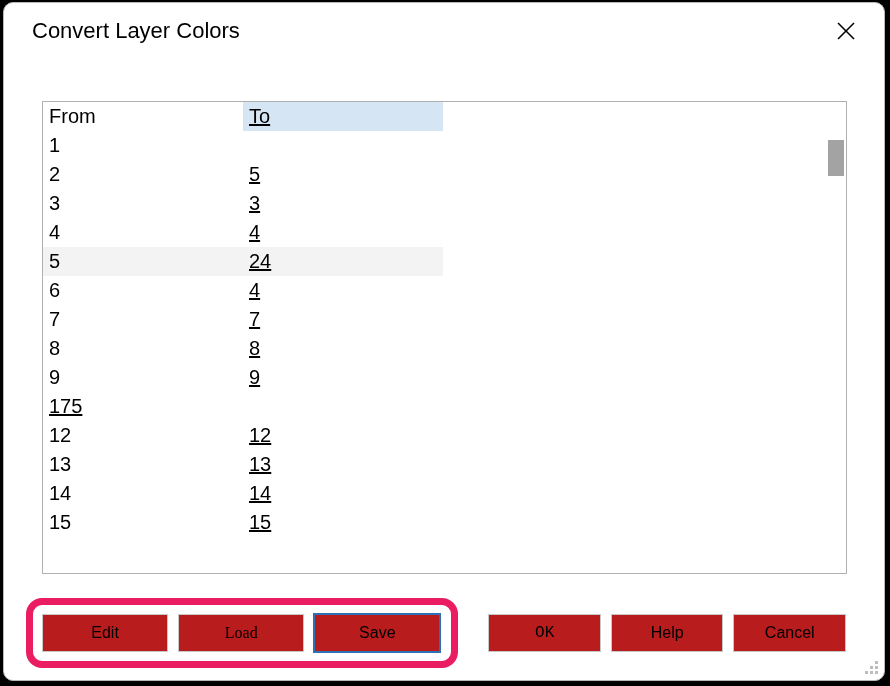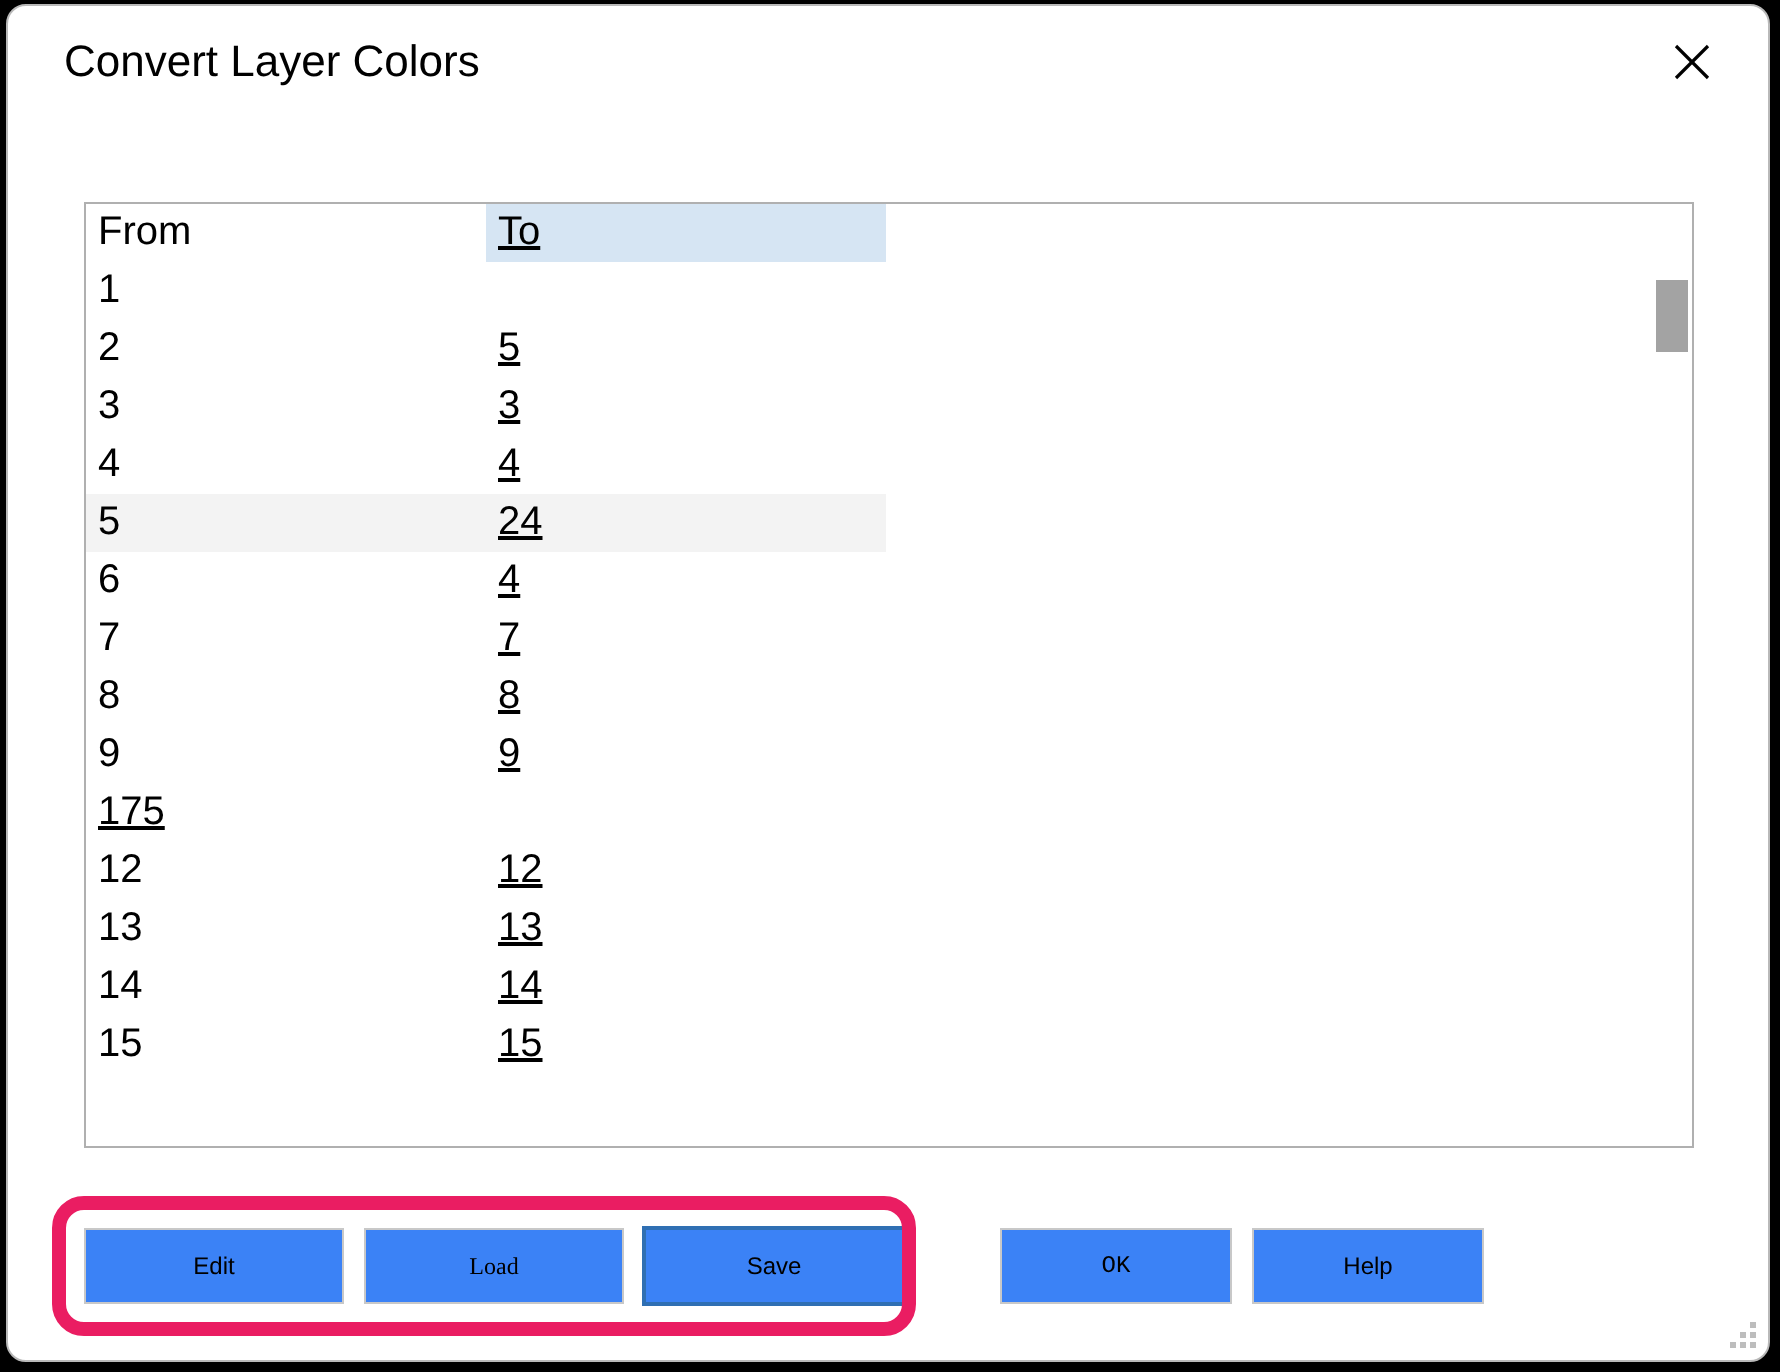--- a/index.html
+++ b/index.html
@@ -93,23 +93,23 @@
   .button-row {
     height: 86px;
     display: flex;
     align-items: flex-start;
     padding: 20px 38px 0 38px;
     gap: 0;
     position: relative;
   }
   .btn {
     height: 38px;
-    background: #3b82f6;
+    background: #b91c1c;
     border: 1px solid #c8c8c8;
-    font-size: 12px;
+    font-size: 16px;
     font-family: inherit;
     cursor: pointer;
     padding: 0;
     display: flex;
     align-items: center;
     justify-content: center;
   }
   .btn.focus { border: 1px solid #2f6fb3; outline: 1px solid #2f6fb3; }
   .highlight-box {
     position: absolute;
@@ -212,20 +212,21 @@
     </div>
   </div>
 
   <div class="button-row">
     <button class="btn" style="width:130px; margin-right:10px;">Edit</button>
     <button class="btn" style="width:130px; margin-right:10px;font-family:Liberation Serif, serif;">Load</button>
     <button class="btn focus" style="width:130px;">Save</button>
     <div style="flex:0 0 48px;"></div>
     <button class="btn" style="width:116px; margin-right:10px;font-family:Liberation Mono, monospace;">OK</button>
     <button class="btn" style="width:116px; margin-right:10px;">Help</button>
+    <button class="btn" style="width:116px;">Cancel</button>
 
     <div class="highlight-box" style="left:22px; top:4px; width:432px; height:70px;"></div>
   </div>
 
   <div class="resize-grip">
     <span style="right:0; bottom:0;"></span>
     <span style="right:5px; bottom:0;"></span>
     <span style="right:0; bottom:5px;"></span>
     <span style="right:10px; bottom:0;"></span>
     <span style="right:5px; bottom:5px;"></span>

